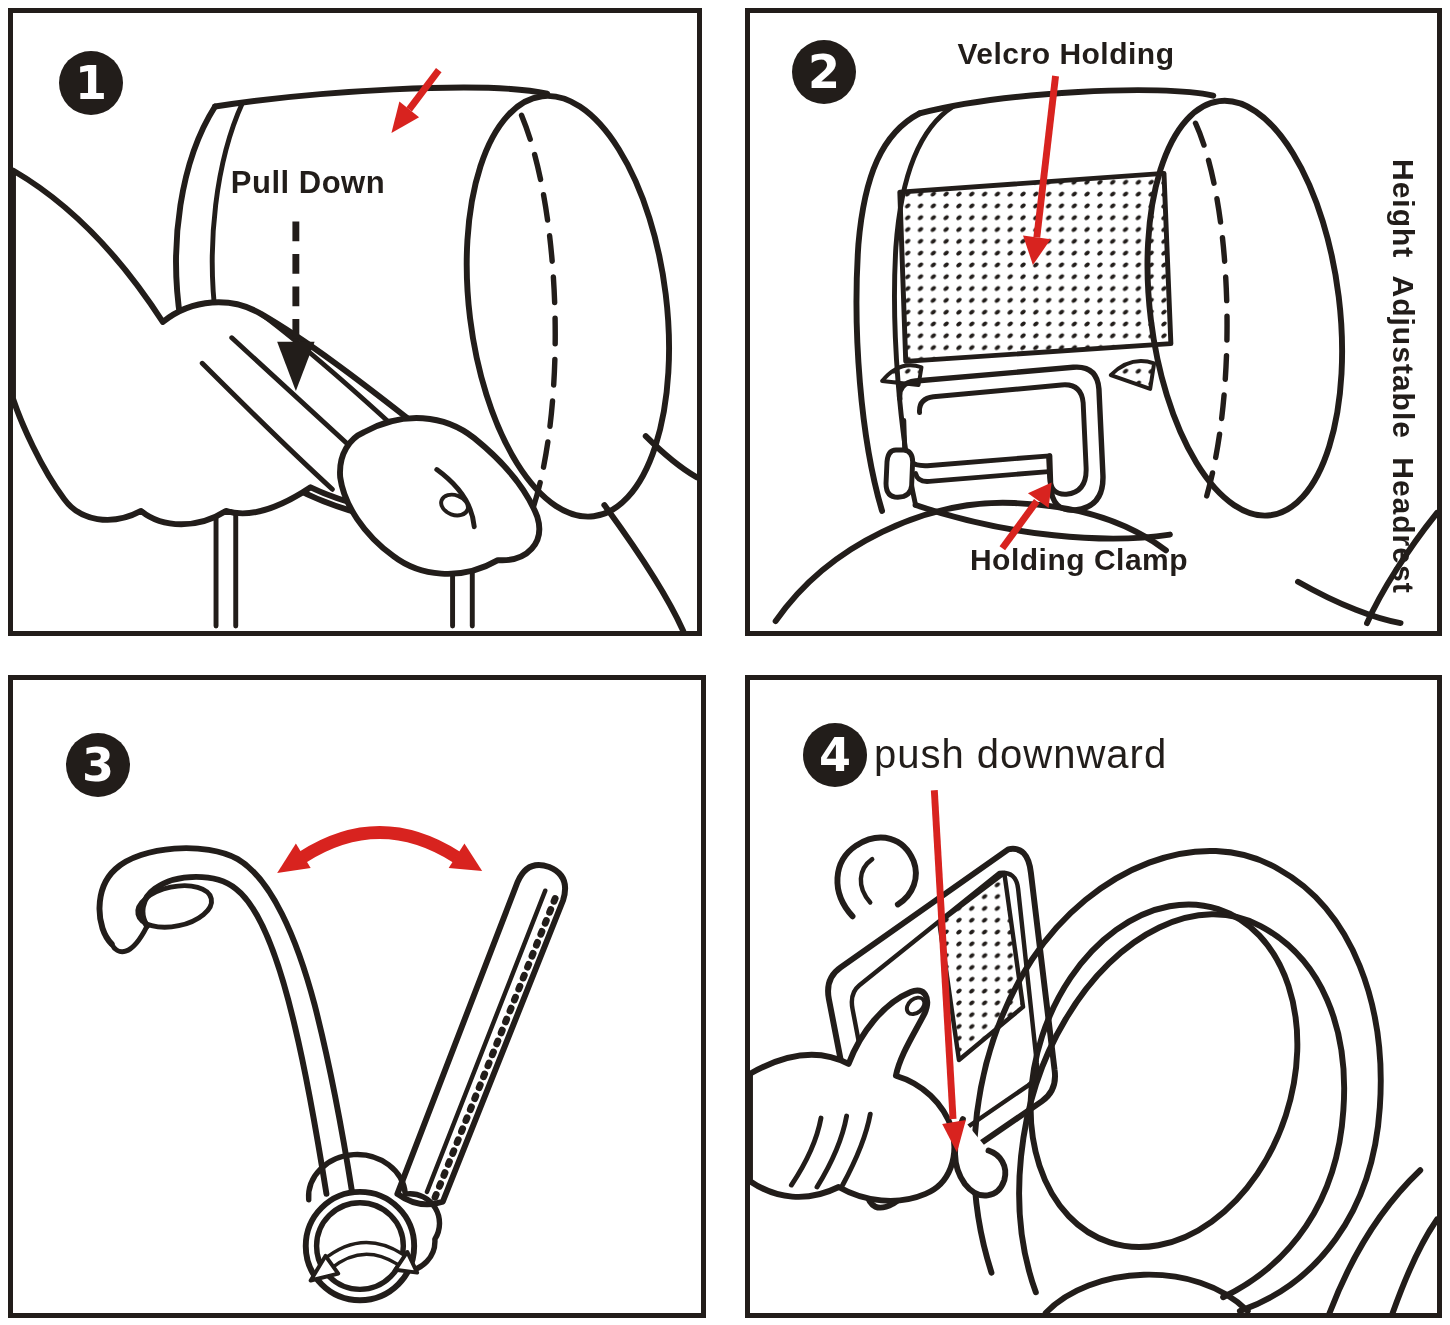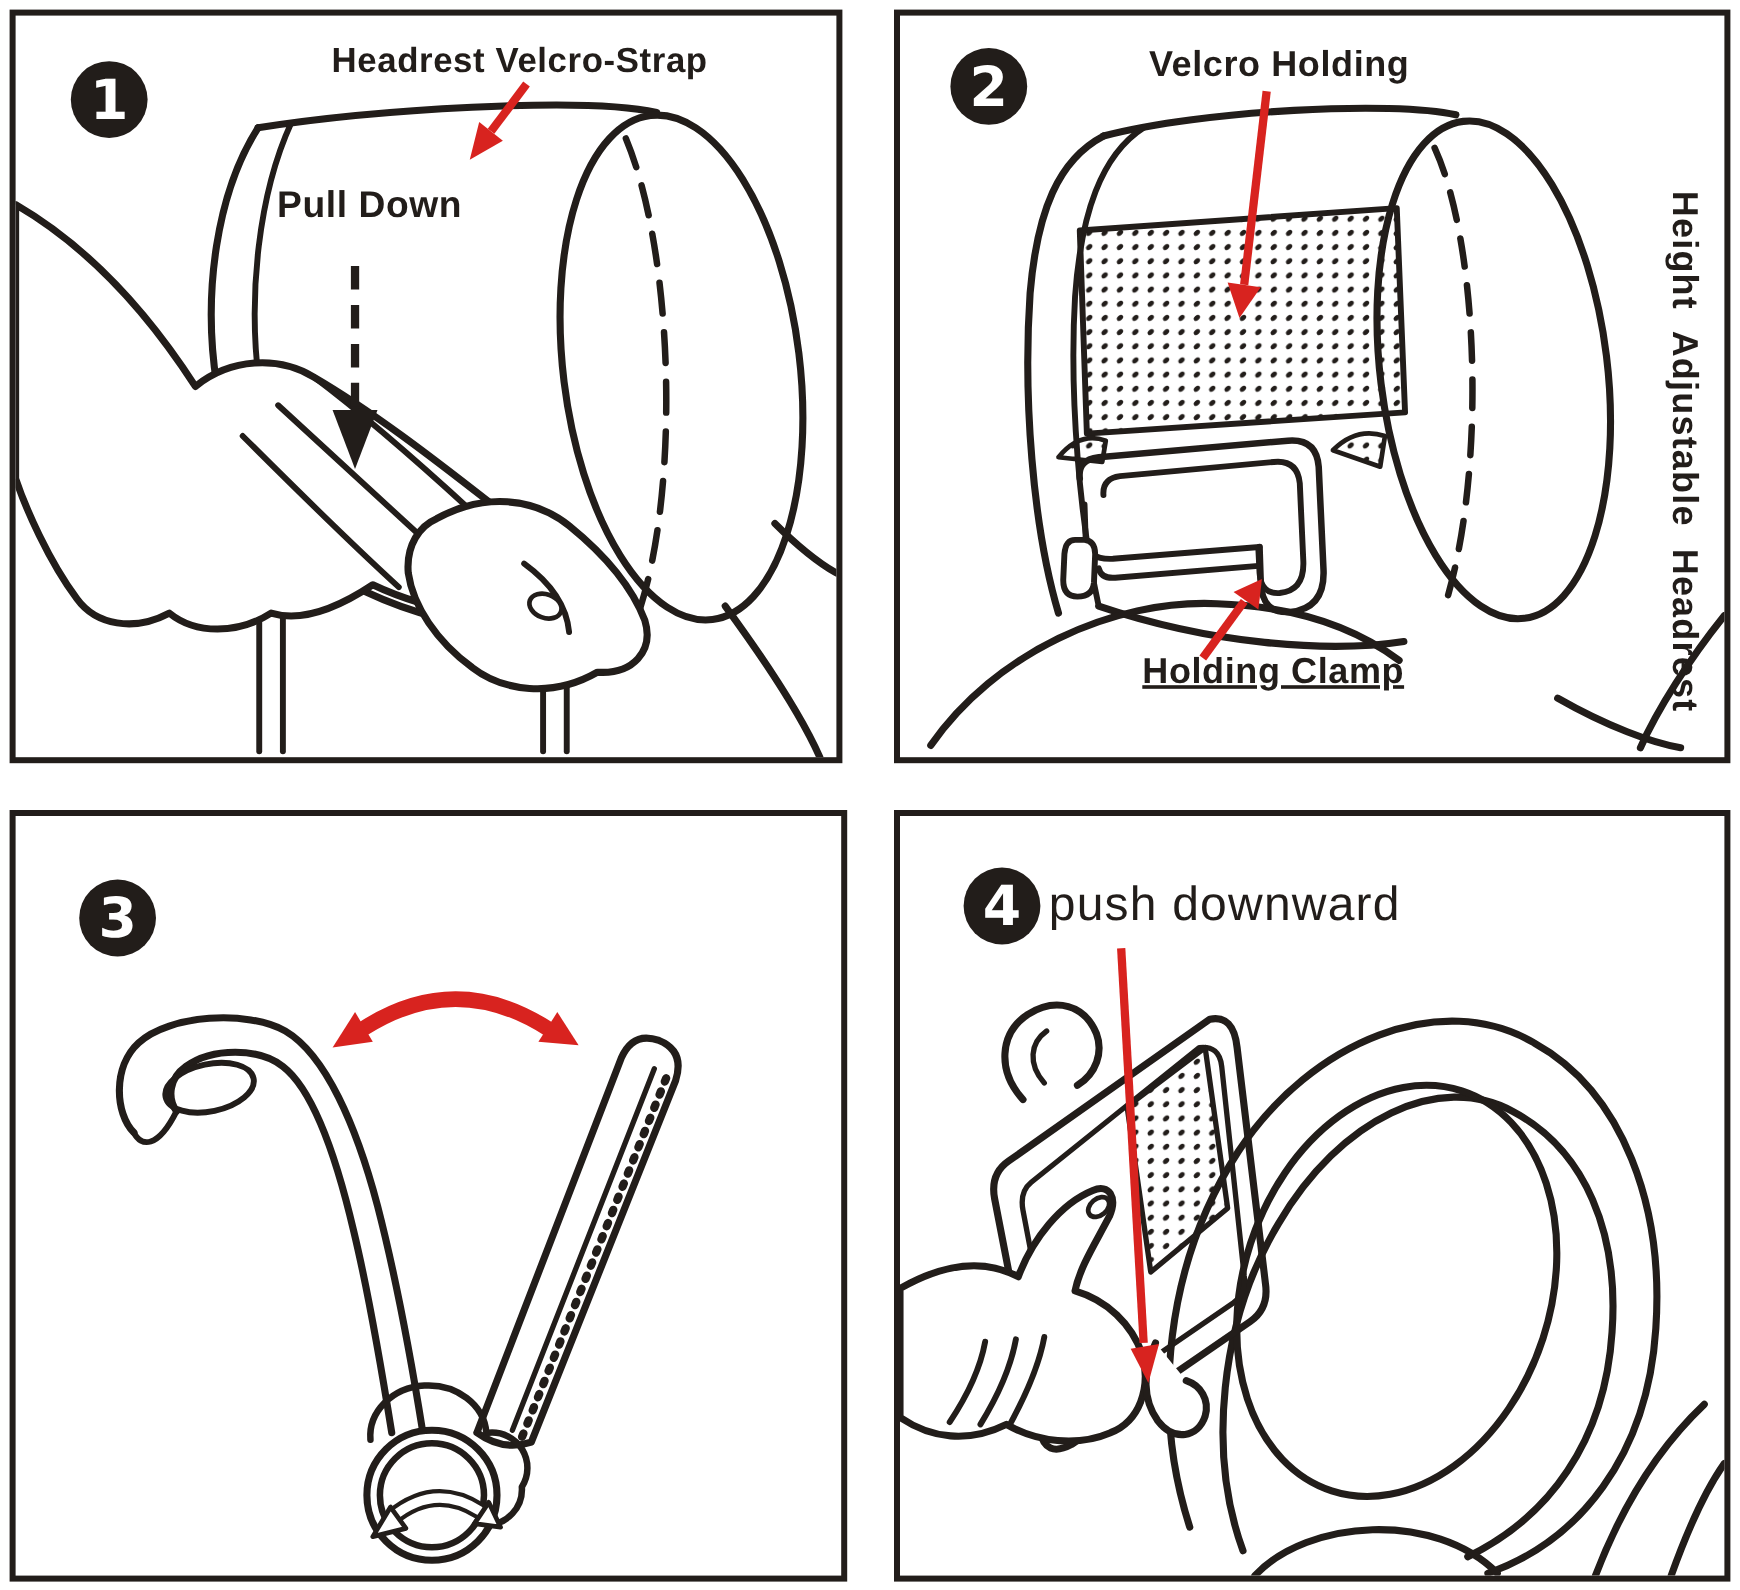--- a/index.html
+++ b/index.html
@@ -25,22 +25,21 @@
   .vwrap span{display:inline-block;white-space:nowrap;transform:rotate(90deg);transform-origin:0 0;
               font-size:30px;font-weight:600;letter-spacing:1px;word-spacing:9px;color:#221d1a;}
 </style>
 </head>
 <body>
 
 <div id="sheet">
 
   <div class="panel" id="p1">
     <div class="badge" style="left:46px;top:38px;">1</div>
-    <div class="lbl c b29" style="left:420px;top:22px;">Headrest Velcro-Strap</div>
-    <div class="lbl c b31" style="left:295px;top:140px;">Pull Down</div>
+    <div class="lbl c b31" style="left:295px;top:152px;">Pull Down</div>
     <svg class="art" viewBox="0 0 694 628" preserveAspectRatio="none">
       <g stroke="#221d1a" stroke-width="6" fill="none" stroke-linecap="round" stroke-linejoin="round">
 
         <path d="M 205,95 C 300,80 480,68 542,82"></path>
         <ellipse cx="563" cy="298" rx="100" ry="215" transform="rotate(-7 563 298)"></ellipse>
         <path d="M 516,104 C 556,200 562,396 528,502" stroke-width="5.5" stroke-dasharray="26 16"></path>
         <path d="M 205,95 C 170,150 158,235 170,312 C 180,382 224,442 270,474"></path>
         <path d="M 233,91 C 206,150 196,236 206,312 C 215,372 250,428 290,462" stroke-width="5"></path>
         <path d="M 270,474 C 340,516 440,532 505,518"></path>
         <path d="M 642,430 C 664,452 680,464 694,472"></path>
@@ -72,21 +71,21 @@
       <g>
         <path d="M 432,58 L 402,98" stroke="#d8231f" stroke-width="7" fill="none"></path>
         <polygon points="384,122 412,106 392,90" fill="#d8231f"></polygon>
       </g>
     </svg>
   </div>
 
   <div class="panel" id="p2">
     <div class="badge" style="left:42px;top:27px;">2</div>
     <div class="lbl c b30" style="left:316px;top:24px;">Velcro Holding</div>
-    <div class="lbl c b30" style="left:311px;top:530px;text-decoration:underline;">Holding Clamp</div>
+    <div class="lbl c b30" style="left:329px;top:530px;">Holding Clamp</div>
     <div class="vwrap"><span>Height Adjustable Headrest</span></div>
     <svg class="art" viewBox="0 0 697 628" preserveAspectRatio="none">
       <defs>
         <pattern id="dots-p2" width="13" height="12" patternUnits="userSpaceOnUse">
           <ellipse cx="4" cy="4" rx="3" ry="2" fill="#221d1a" transform="rotate(-40 4 4)"></ellipse>
         </pattern>
       </defs>
       <g stroke="#221d1a" stroke-width="6" fill="none" stroke-linecap="round" stroke-linejoin="round">
         <path d="M 172,102 C 256,80 418,72 470,84"></path>
         <ellipse cx="502" cy="300" rx="96" ry="212" transform="rotate(-7 502 300)"></ellipse>

